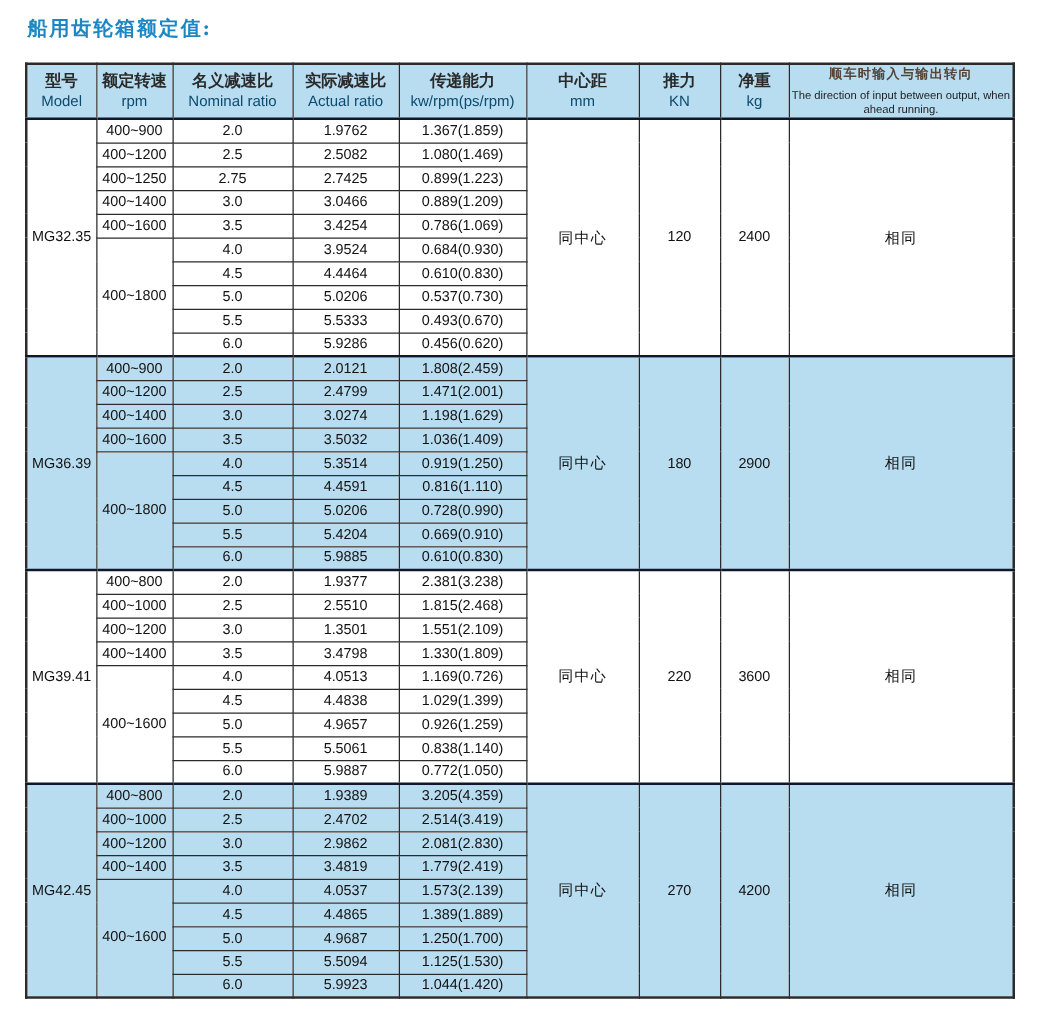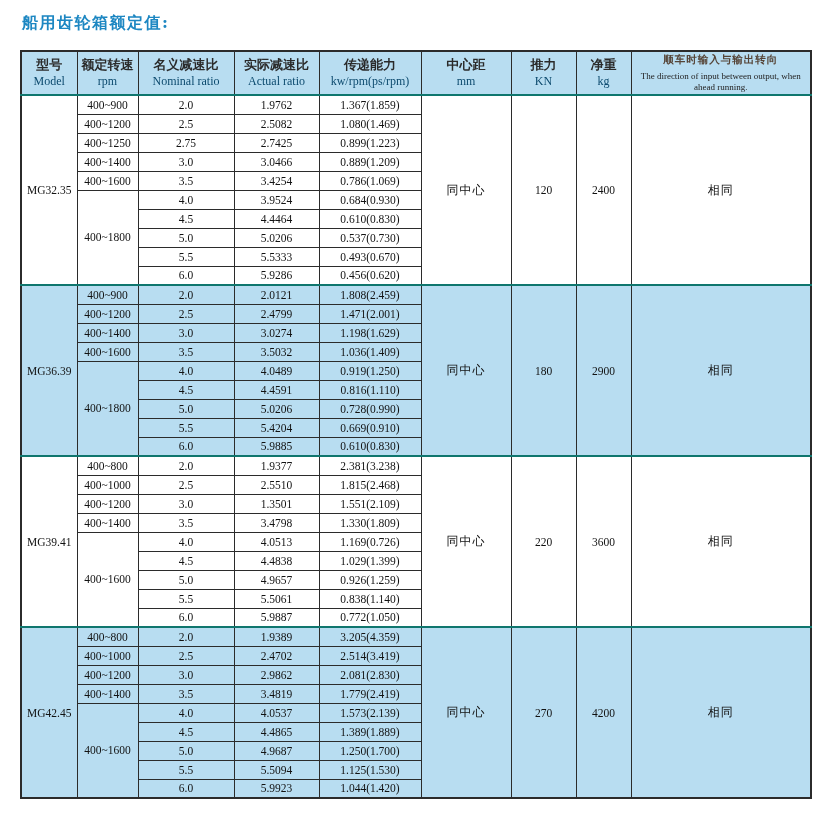--- a/index.html
+++ b/index.html
@@ -9,35 +9,34 @@
   }
   .title {
     position:absolute; left:22px; top:13px;
     font-family:"DejaVu Serif", serif; font-weight:bold;
     font-size:16px; letter-spacing:1.5px; color:#1d87c2;
   }
   table.spec {
     position:absolute; left:20px; top:50px;
     border-collapse:collapse; table-layout:fixed;
     border:2px solid #2b2b2b;
-    font-family:Liberation Serif, serif;
   }
   .spec th, .spec td {
     border:1px solid #2b2b2b; padding:0; margin:0;
     text-align:center; vertical-align:middle; overflow:hidden;
   }
   .spec thead th { background:#b8ddf1; height:42px; font-weight:normal; }
   .spec th .zh { font-size:13px; font-weight:bold; color:#2a2a2a; line-height:1.25; }
   .spec th .en { font-size:12px; color:#0c4a6e; line-height:1.15; margin-top:1px; }
   .spec th.col-direction .zh { font-size:10.5px; color:#554437; letter-spacing:1px; }
   .spec th.col-direction .en { font-size:9px; color:#222; line-height:1.2; margin-top:5px; }
   .spec tbody tr { height:19px; }
   .spec tbody td { font-size:11.5px; color:#121212; }
   .spec tbody td.zh-cell { font-size:12px; letter-spacing:1px;margin-top:48px; }
-  .spec tbody tr.group-start > td { border-top:2px solid #0f766e; }
+  .spec tbody tr.group-start > td { border-top:2px solid #0f172a; }
   .spec td.shaded { background:#b8ddf1; }
 </style>
 </head>
 <body>
 
 <div class="page">
   <div class="title">船用齿轮箱额定值:</div>
   <table class="spec">
     <colgroup>
         <col style="width: 56px;">
@@ -177,21 +176,21 @@
         </tr>
         <tr>
           <td class="shaded">400~1600</td>
           <td class="shaded">3.5</td>
           <td class="shaded">3.5032</td>
           <td class="shaded">1.036(1.409)</td>
         </tr>
         <tr>
           <td rowspan="5" class="shaded">400~1800</td>
           <td class="shaded">4.0</td>
-          <td class="shaded">4.0489</td>
+          <td class="shaded">5.3514</td>
           <td class="shaded">0.919(1.250)</td>
         </tr>
         <tr>
           <td class="shaded">4.5</td>
           <td class="shaded">4.4591</td>
           <td class="shaded">0.816(1.110)</td>
         </tr>
         <tr>
           <td class="shaded">5.0</td>
           <td class="shaded">5.0206</td>

